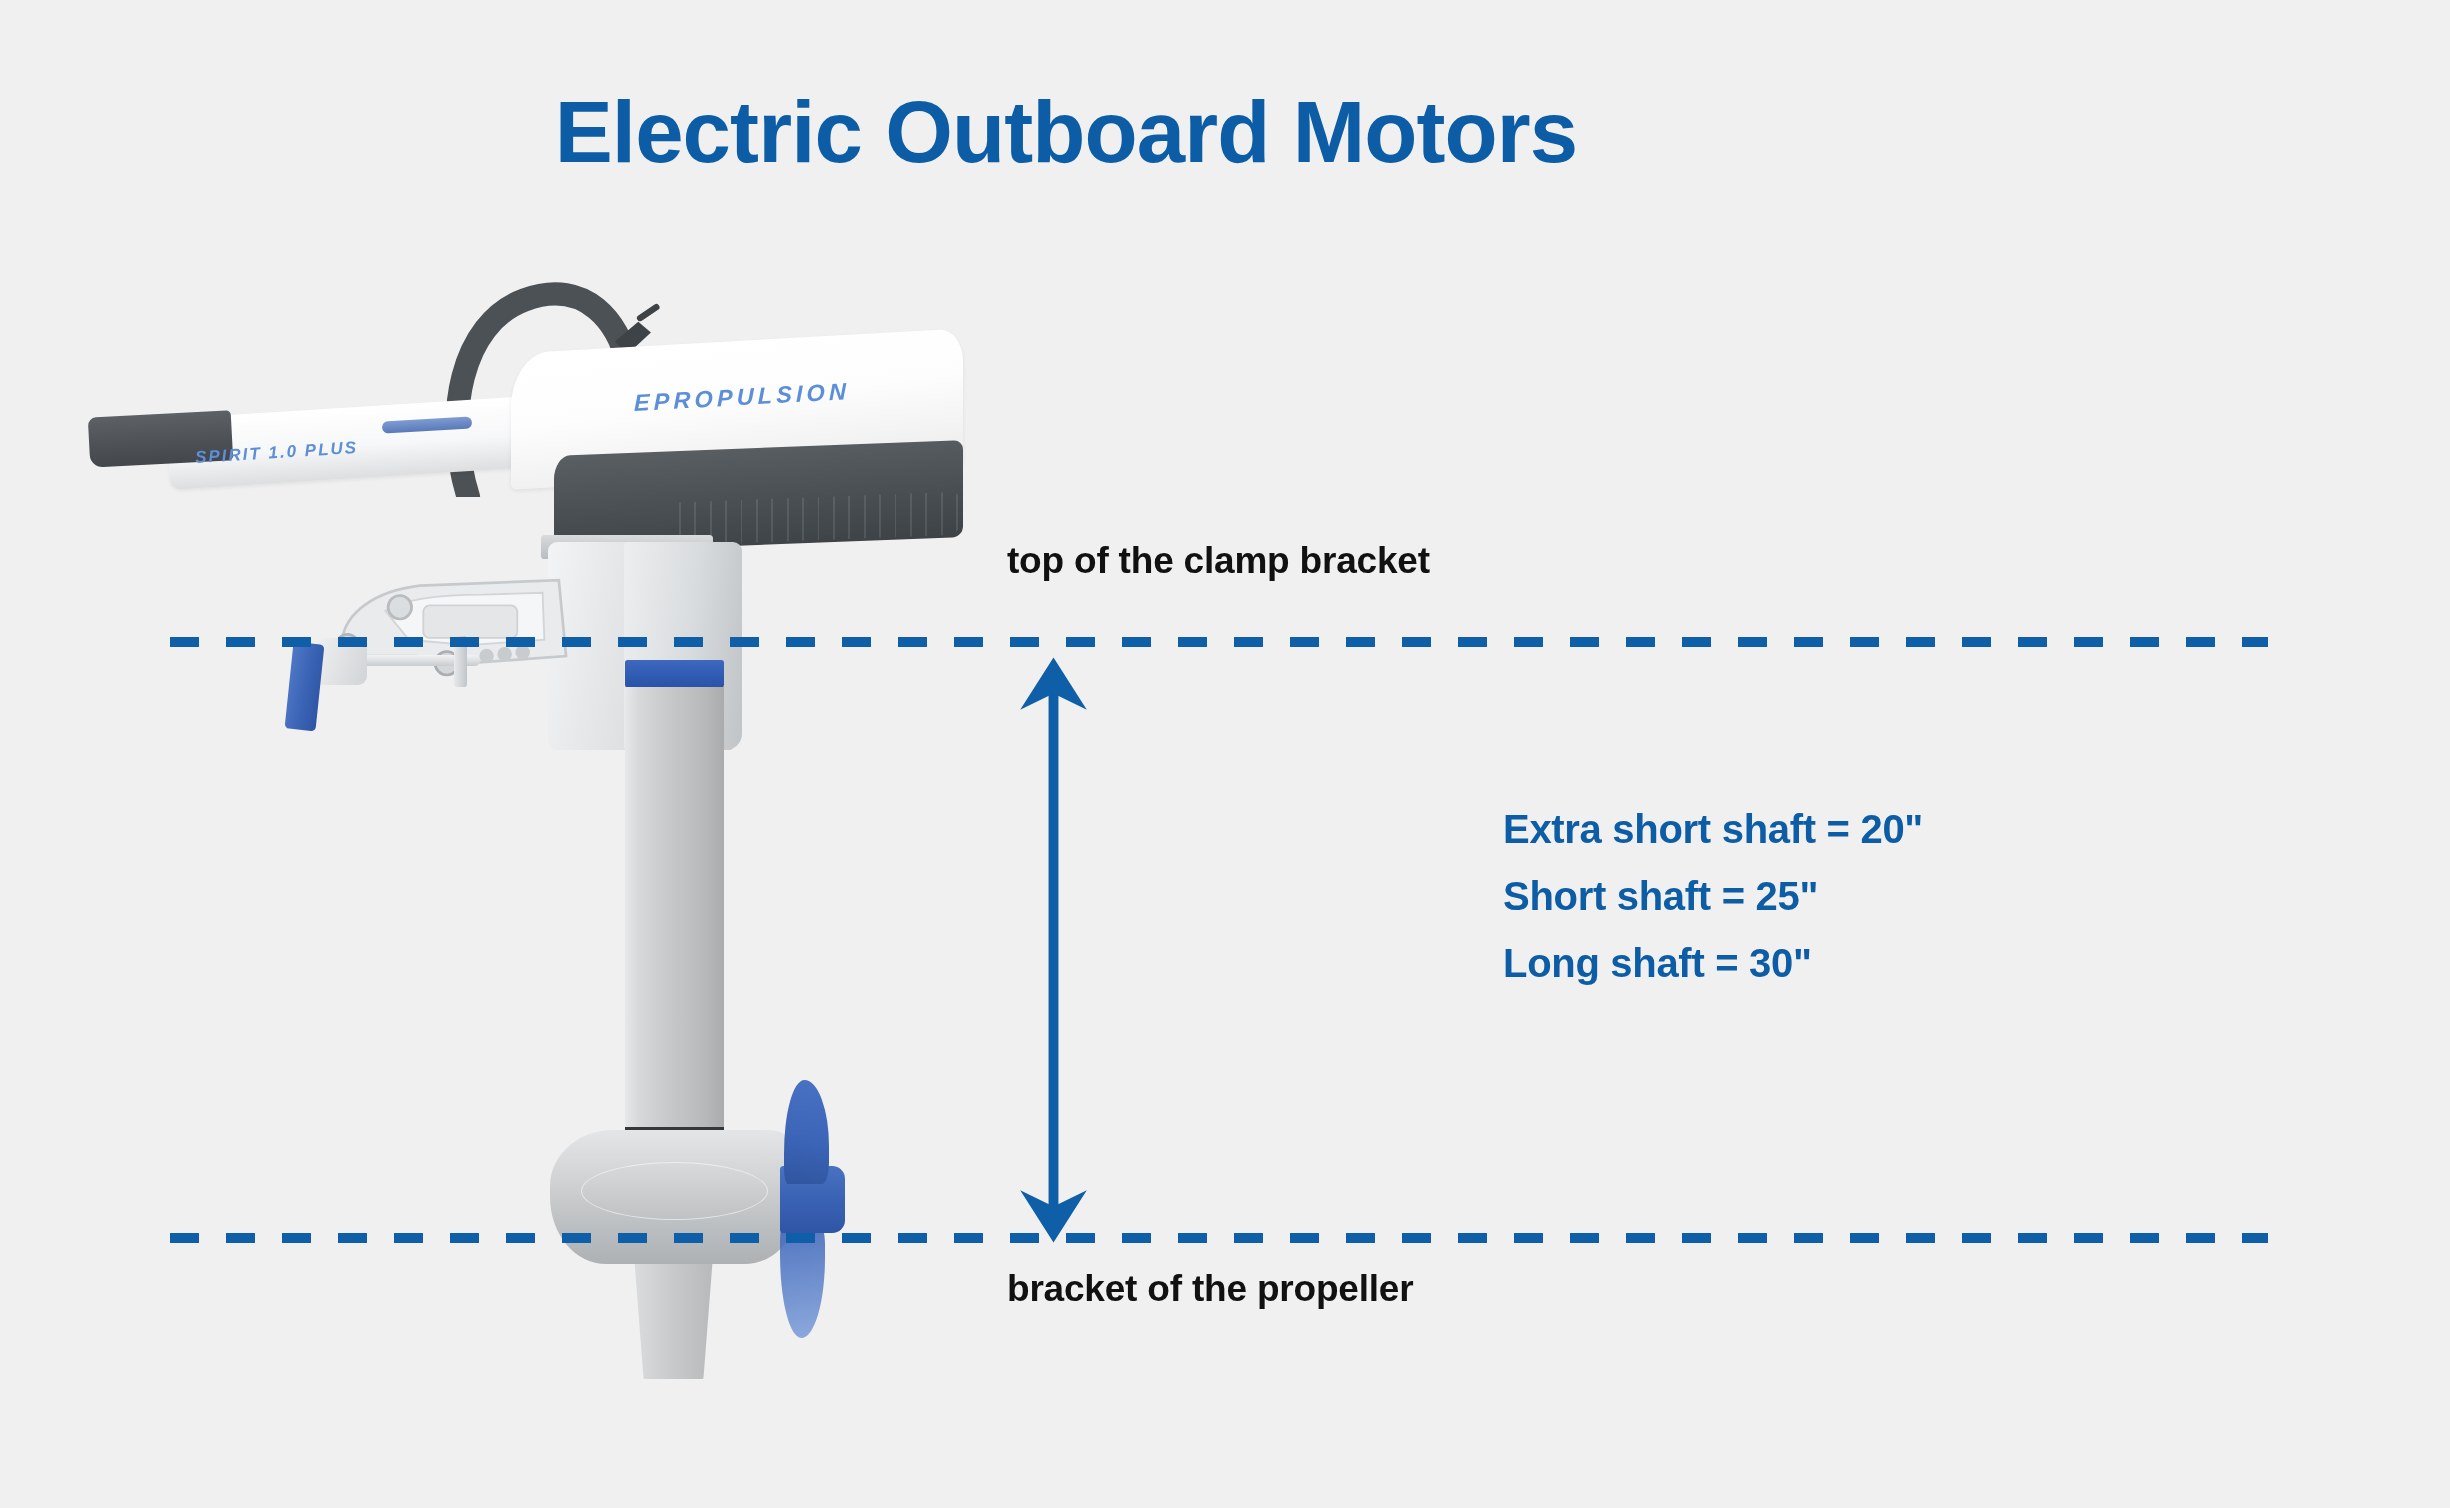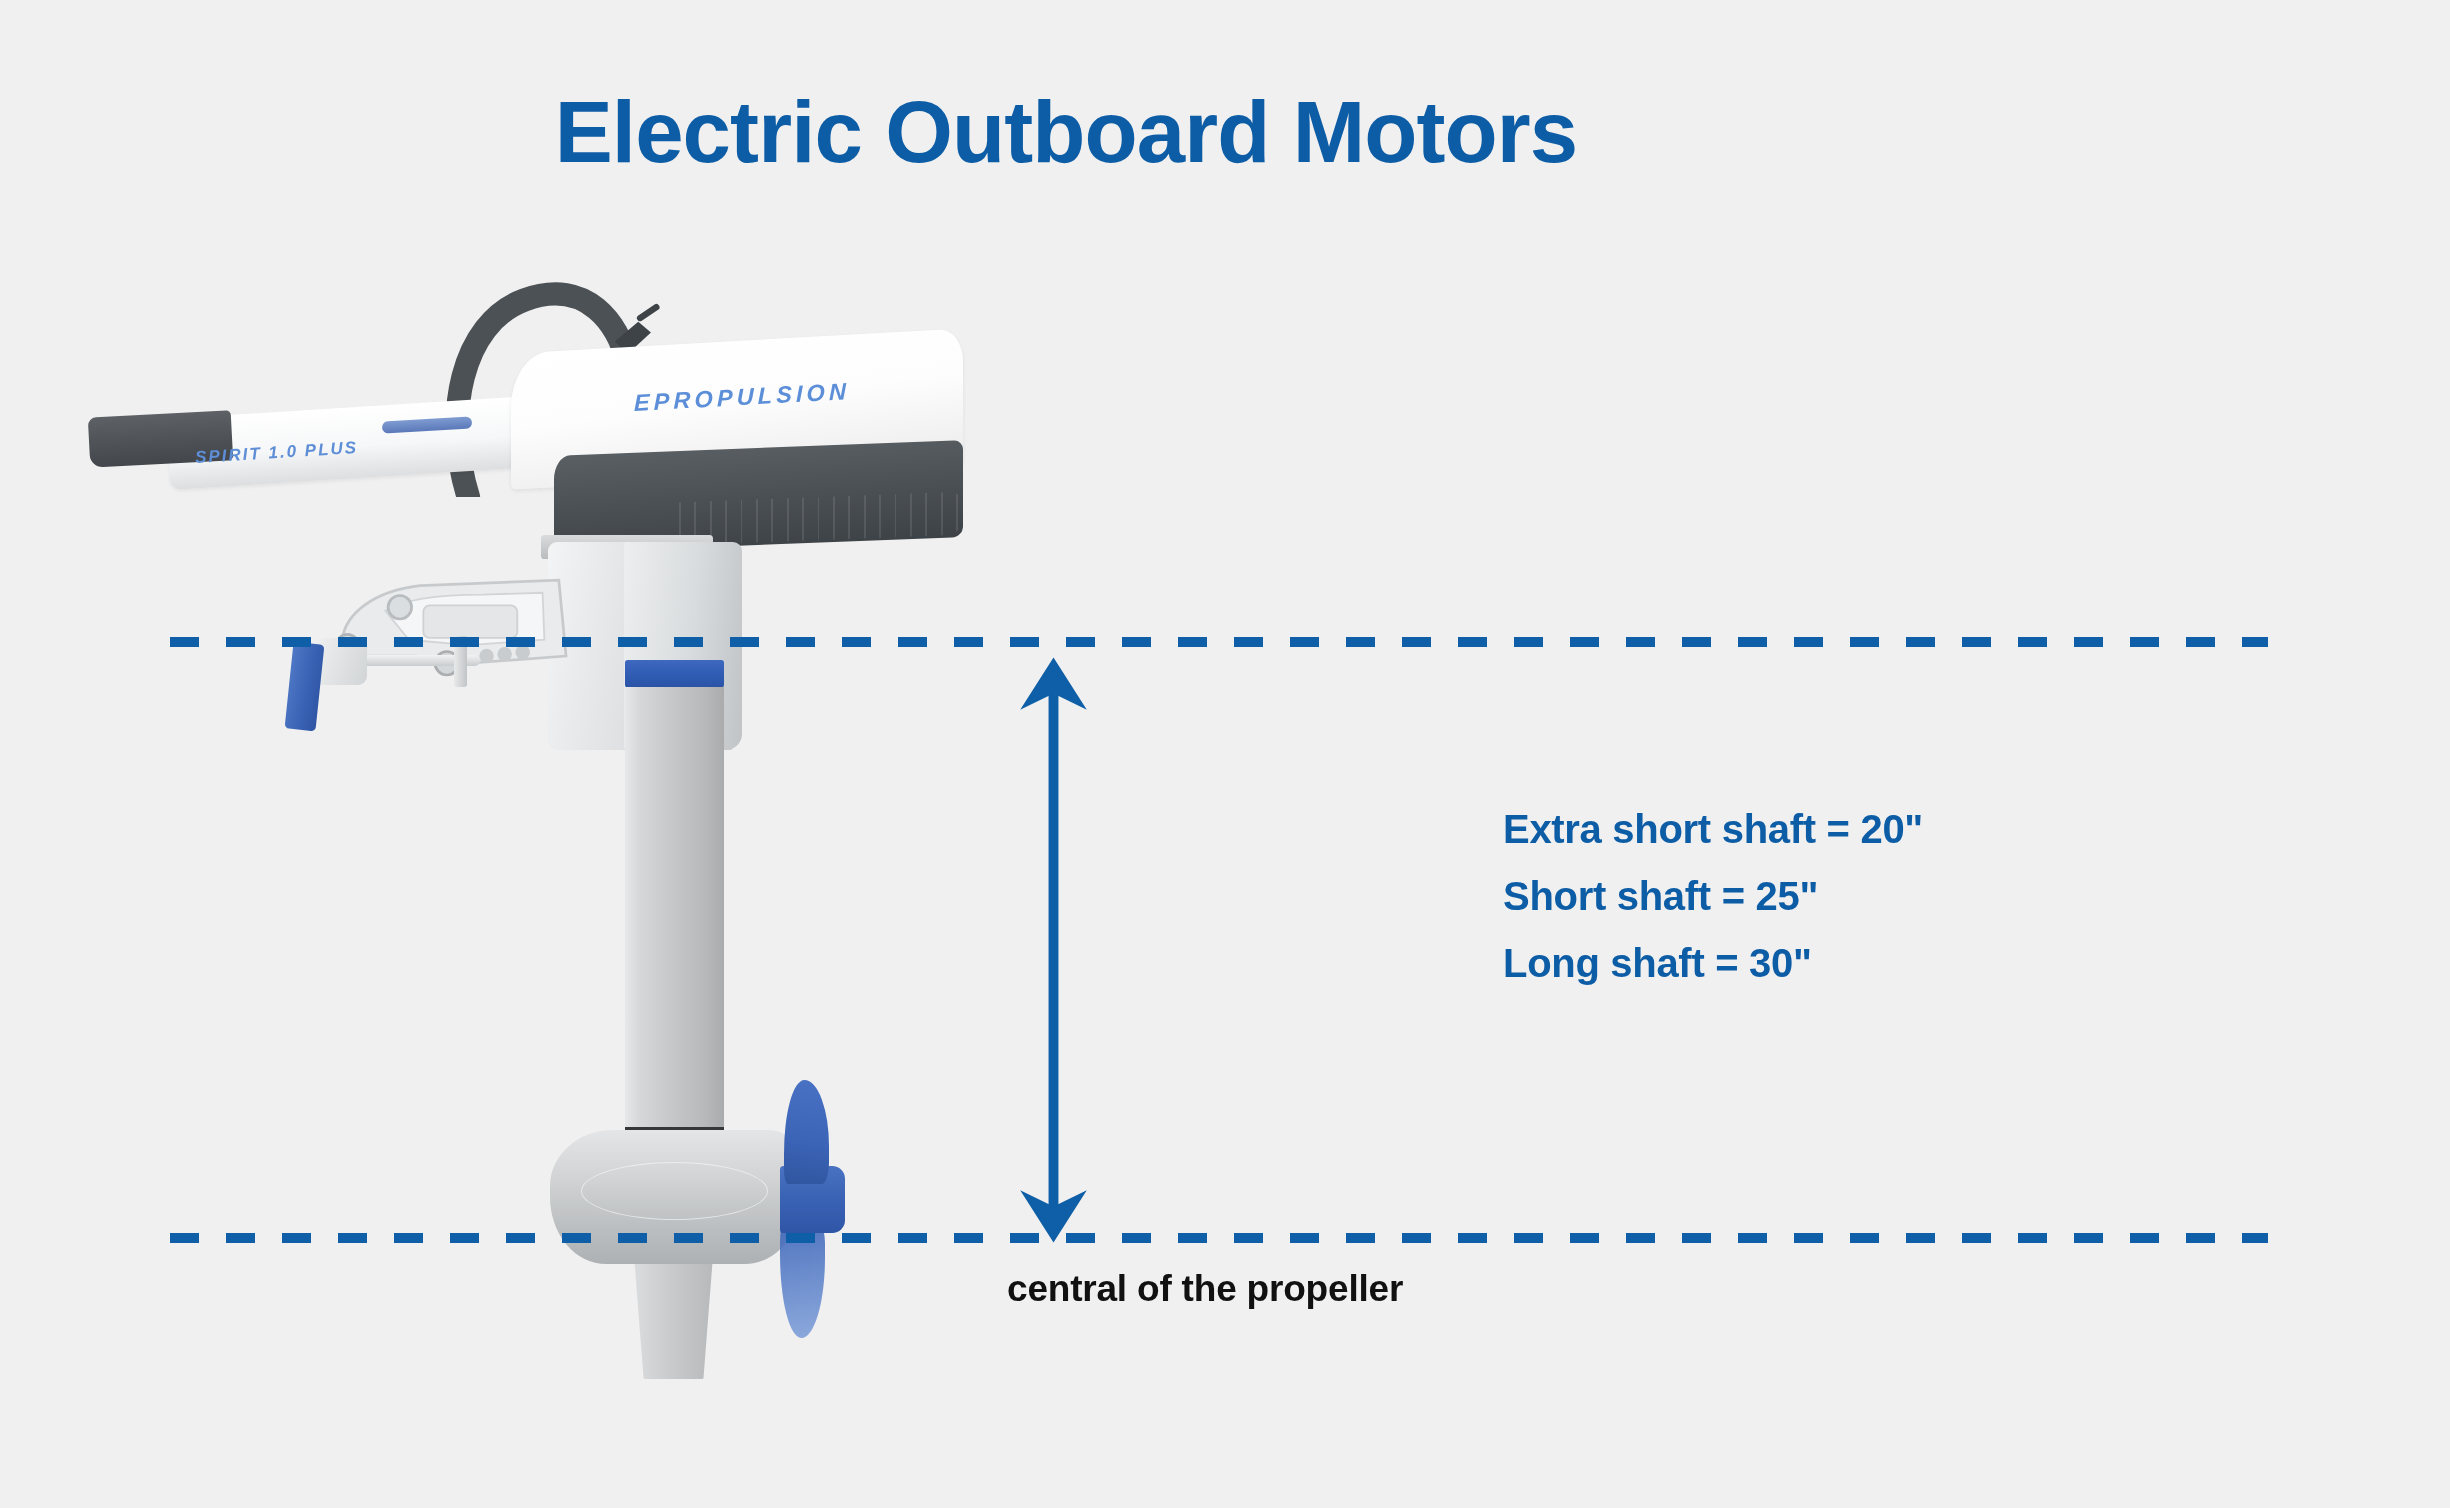--- a/index.html
+++ b/index.html
@@ -422,22 +422,23 @@
     <div id="gearcase-ridge"></div>
 
     <div id="prop-blade-bottom"></div>
     <div id="prop-hub"></div>
     <div id="prop-blade-top"></div>
   </div>
 
   <div id="dash-top" class="dash-line"></div>
   <div id="dash-bottom" class="dash-line"></div>
 
-
-  <div id="label-bottom" class="ref-label">central of the propeller</div>
+  <div id="label-top" class="ref-label">top of the clamp bracket</div>
+
+  <div id="label-bottom" class="ref-label">bracket of the propeller</div>
 
   <svg id="measure-arrow" viewBox="0 0 110 650">
     <line x1="55" y1="18" x2="55" y2="632" stroke="#0e5fa7" stroke-width="11"></line>
     <polygon points="55,0 92,58 55,40 18,58" fill="#0e5fa7"></polygon>
     <polygon points="55,650 18,592 55,610 92,592" fill="#0e5fa7"></polygon>
   </svg>
 
   <div id="shaft-legend">
     <div>Extra short shaft = 20"</div>
     <div>Short shaft = 25"</div>

